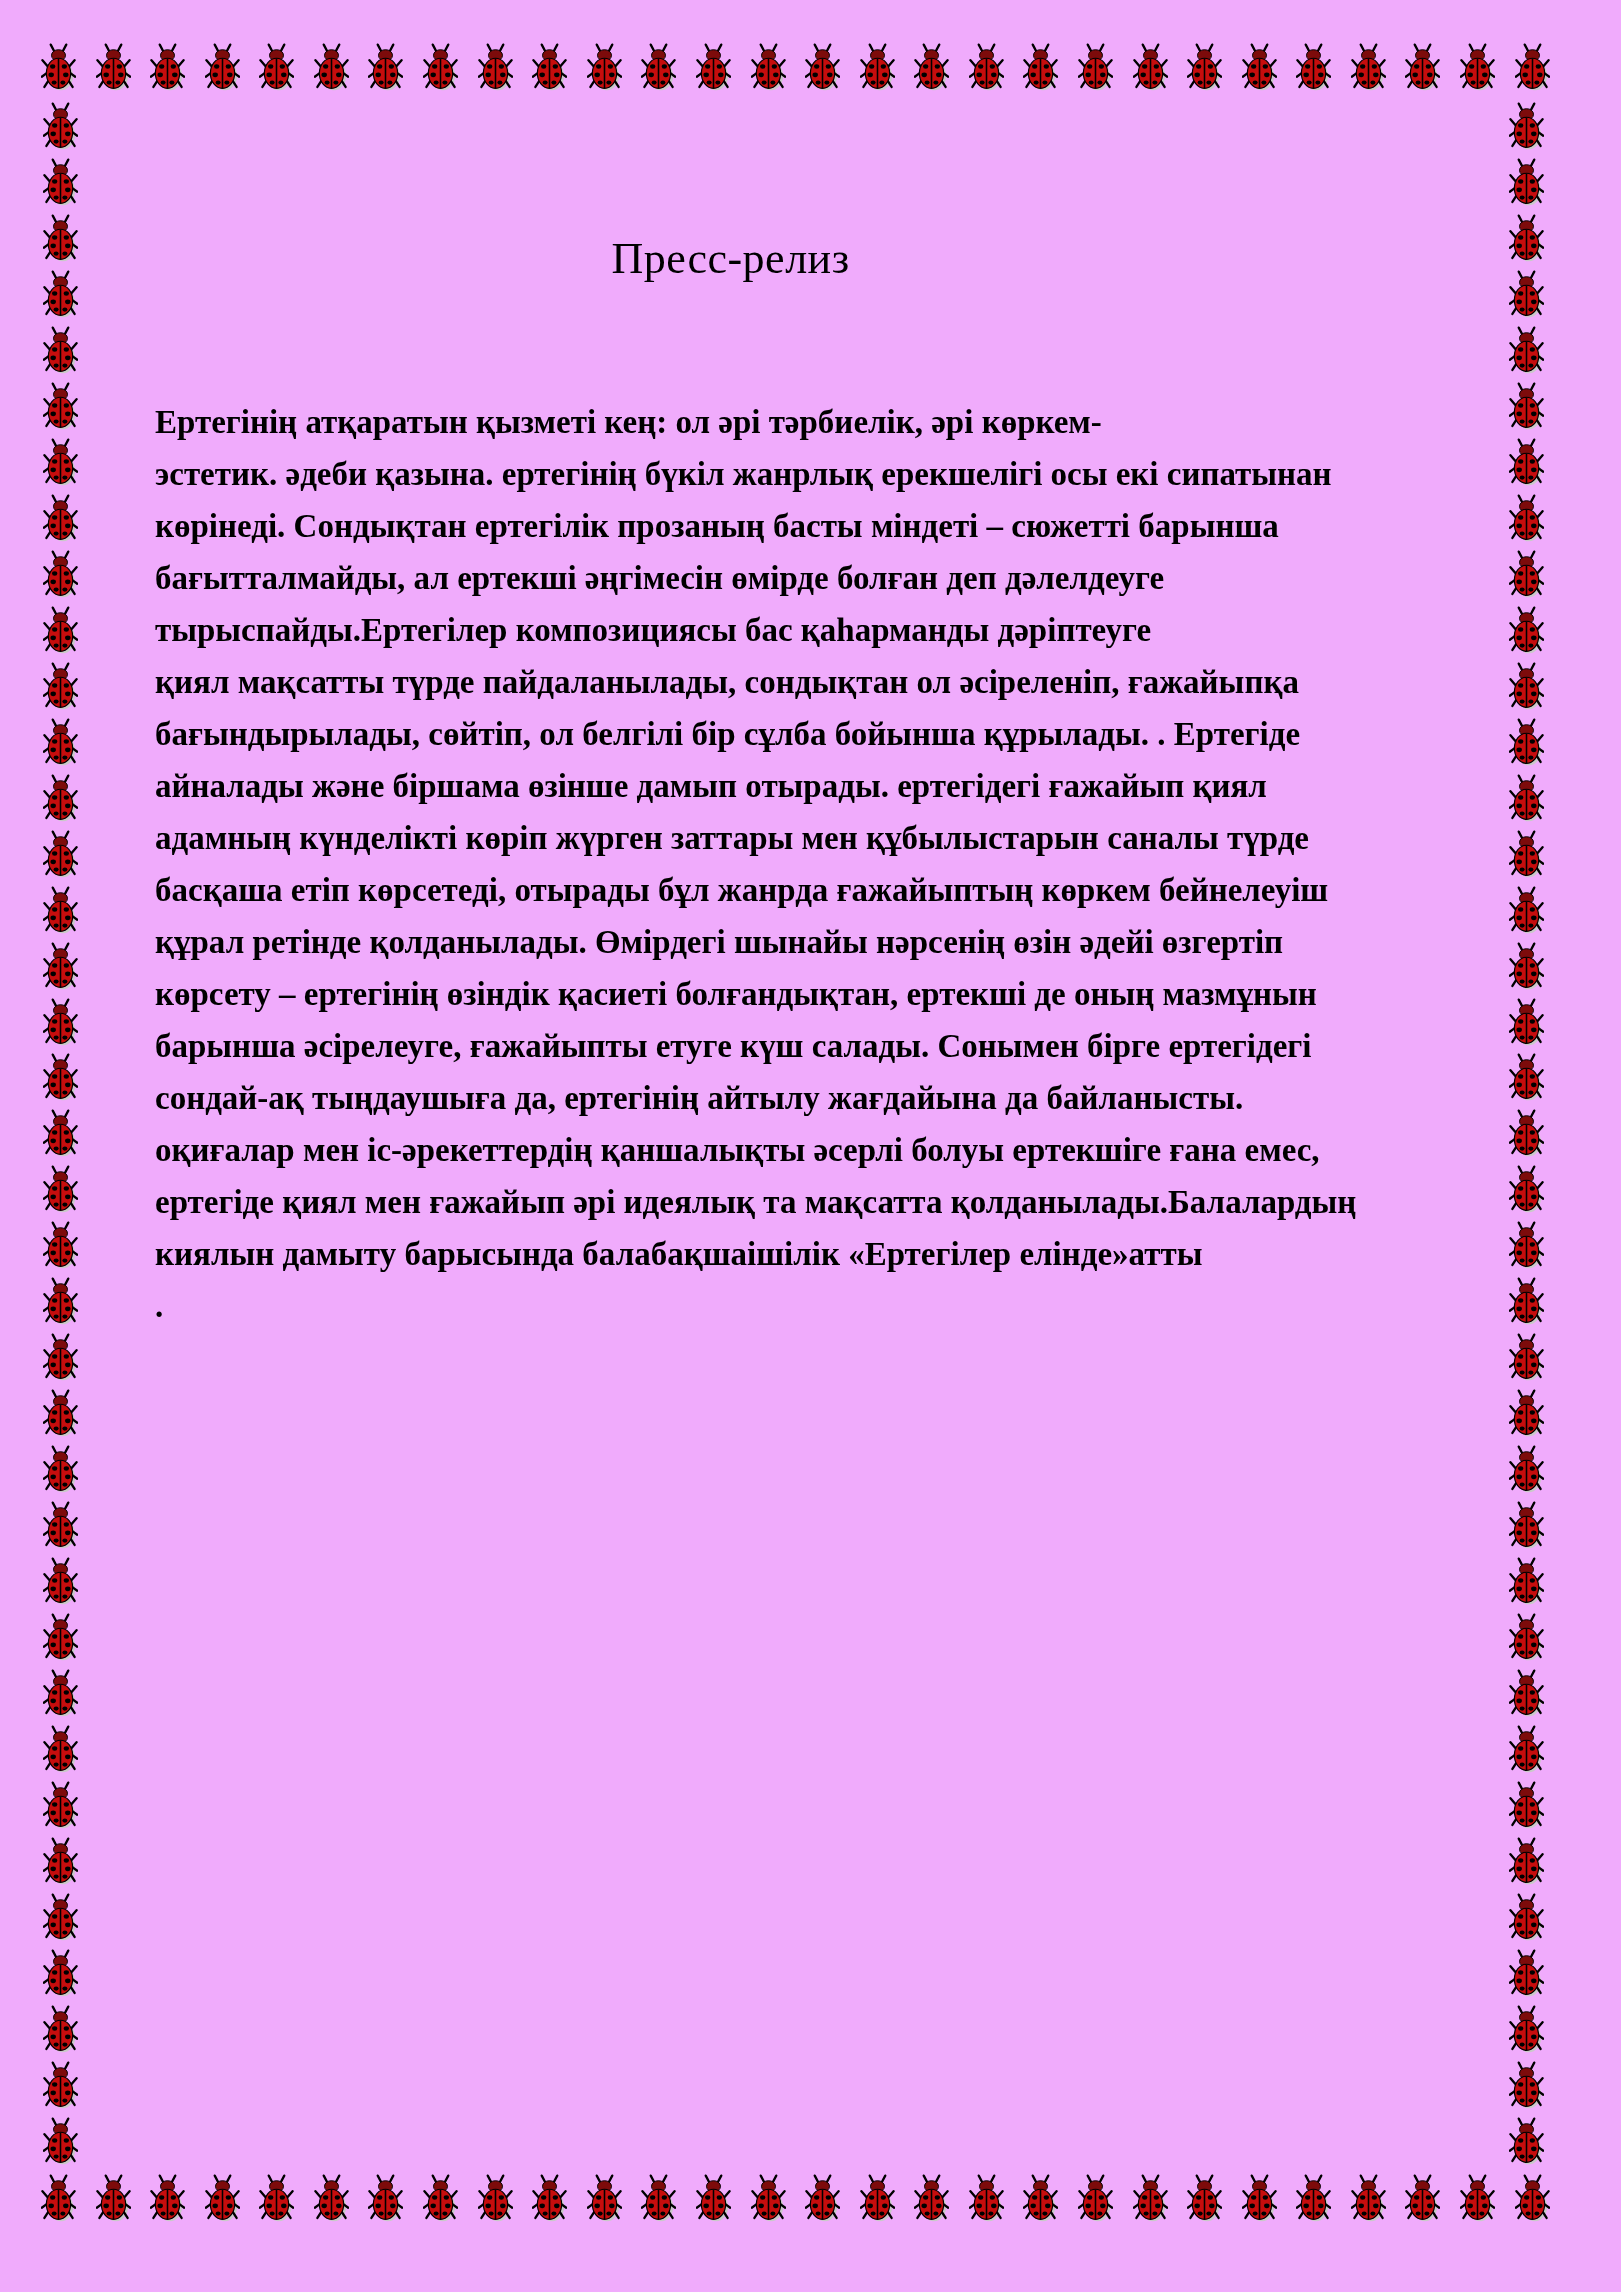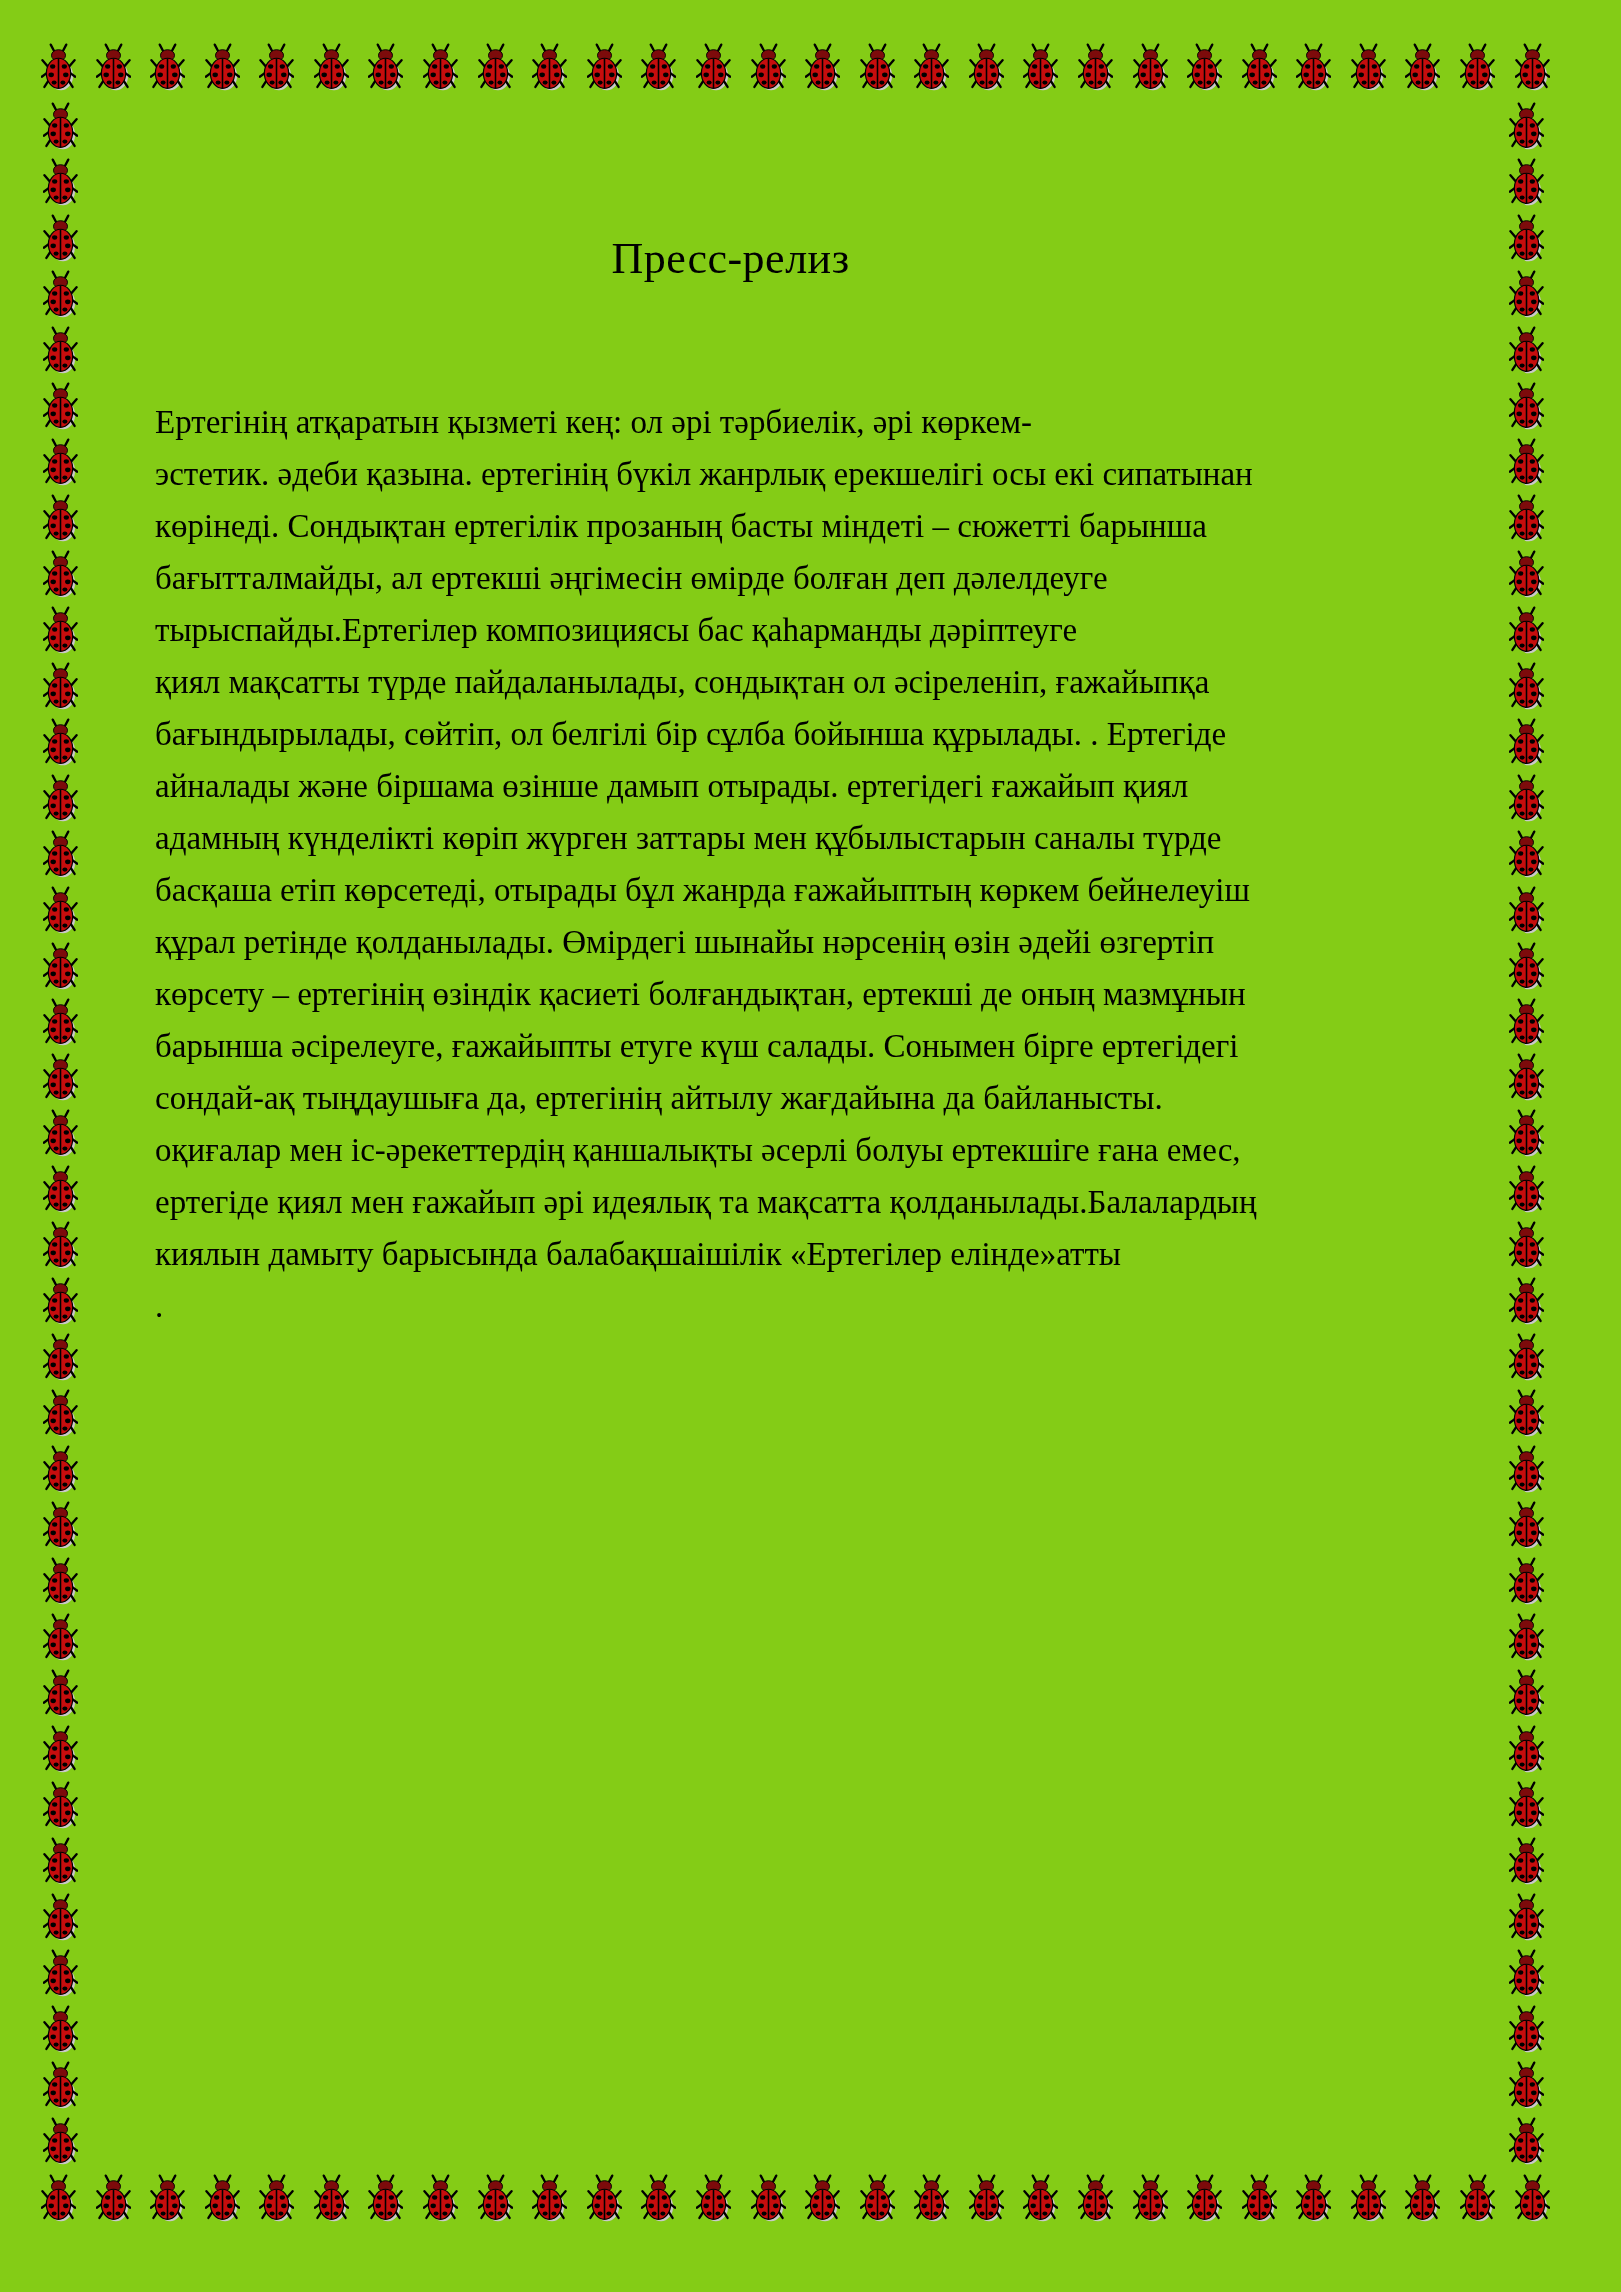--- a/index.html
+++ b/index.html
@@ -1,20 +1,20 @@
 <!DOCTYPE html>
 <html style="--bug-body: #c60d0d; --bug-head: #7d0b0b; --bug-shadow: #c9c9c9;"><head>
 <meta charset="utf-8">
 <style>
   html,body{margin:0;padding:0;background:#ffffff;}
   .page{
     position:relative;
     width:1621px;
     height:2293px;
-    background:#84cc16;
+    background:#f0abfc;
     overflow:hidden;
     font-family:"Liberation Serif", serif;
     color:#000;
   }
   .doc-title{
     position:absolute;
     top:233px;
     left:157px;
     width:1147px;
     margin:0;
@@ -25,20 +25,21 @@
   }
   .body-text{
     position:absolute;
     top:396px;
     left:155px;
     font-size:33px;
     line-height:52px;
   }
   .body-text .line{
     white-space:nowrap;
+    font-weight:bold;
   }
   
   .border-strip{
     position:absolute;
     display:flex;
     justify-content:space-between;
   }
   .border-strip.h{
     flex-direction:row;
     left:41px;

